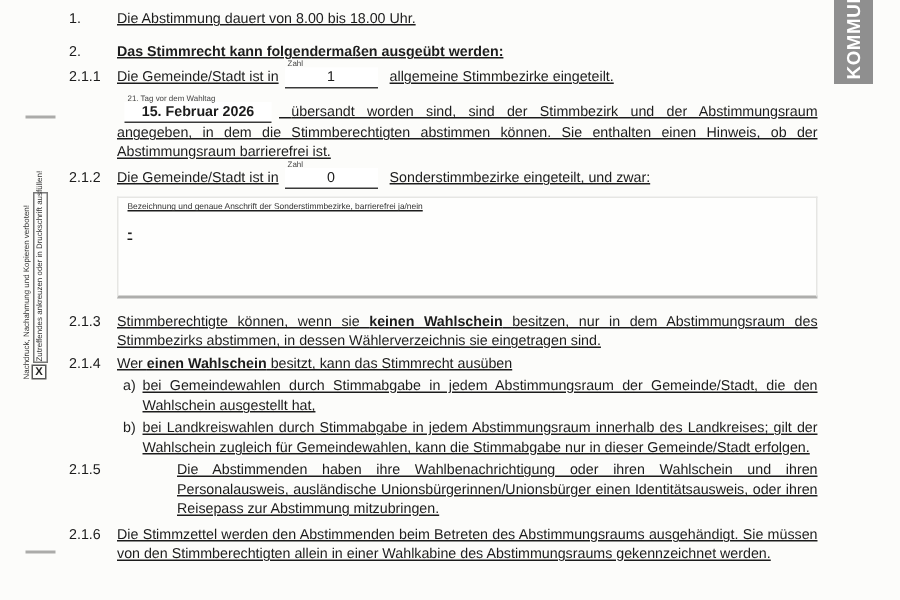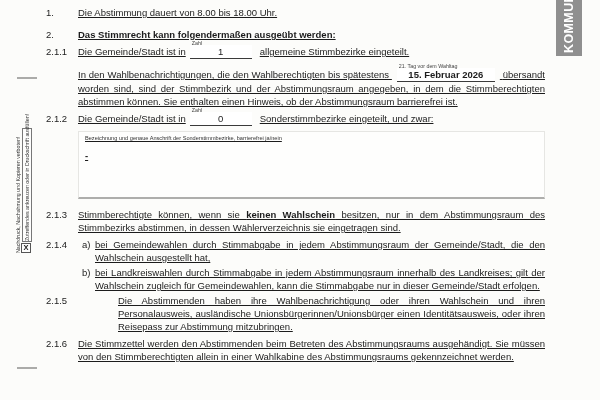--- a/index.html
+++ b/index.html
@@ -115,21 +115,20 @@
       <div class="num">2.</div>
       <div class="body nojust bold">Das Stimmrecht kann folgendermaßen ausgeübt werden:</div>
     </div>
 
 
     <div class="row mt10">
       <div class="num">2.1.1</div>
       <div class="body nojust">
         <span>Die Gemeinde/Stadt ist in</span><span class="field zahl"><span class="flabel">Zahl</span><span>1</span></span><span>allgemeine Stimmbezirke eingeteilt.</span>
         <div class="mt9" style="text-align:justify;">
-          <span>In den Wahlbenachrichtigungen, die den Wahlberechtigten bis spätestens</span>
           <span class="field datef"><span class="flabel">21. Tag vor dem Wahltag</span><span>15. Februar 2026</span></span>
           <span>übersandt worden sind, sind der Stimmbezirk und der Abstimmungsraum angegeben, in dem die Stimmberechtigten abstimmen können. Sie enthalten einen Hinweis, ob der Abstimmungsraum barrierefrei ist.</span>
         </div>
       </div>
     </div>
 
     <div class="row mt10">
       <div class="num">2.1.2</div>
       <div class="body nojust">
         <span>Die Gemeinde/Stadt ist in</span><span class="field zahl"><span class="flabel">Zahl</span><span>0</span></span><span>Sonderstimmbezirke eingeteilt, und zwar:</span>
@@ -141,20 +140,21 @@
     </div>
 
     <div class="row mt9 mb2">
       <div class="num">2.1.3</div>
       <div class="body"><span>Stimmberechtigte können, wenn sie </span><span class="bold">keinen Wahlschein</span><span> besitzen, nur in dem Abstimmungsraum des Stimmbezirks abstimmen, in dessen Wählerverzeichnis sie eingetragen sind.</span></div>
     </div>
 
     <div class="row">
       <div class="num">2.1.4</div>
       <div class="body">
+        <div class="nojust"><span>Wer </span><span class="bold">einen Wahlschein</span><span> besitzt, kann das Stimmrecht ausüben</span></div>
         <div class="sub">
           <span class="marker">a)</span>
           <span>bei Gemeindewahlen durch Stimmabgabe in jedem Abstimmungsraum der Gemeinde/Stadt, die den Wahlschein ausgestellt hat,</span>
         </div>
         <div class="sub mt5">
           <span class="marker">b)</span>
           <span>bei Landkreiswahlen durch Stimmabgabe in jedem Abstimmungsraum innerhalb des Landkreises; gilt der Wahlschein zugleich für Gemeindewahlen, kann die Stimmabgabe nur in dieser Gemeinde/Stadt erfolgen.</span>
         </div>
       </div>
     </div>

